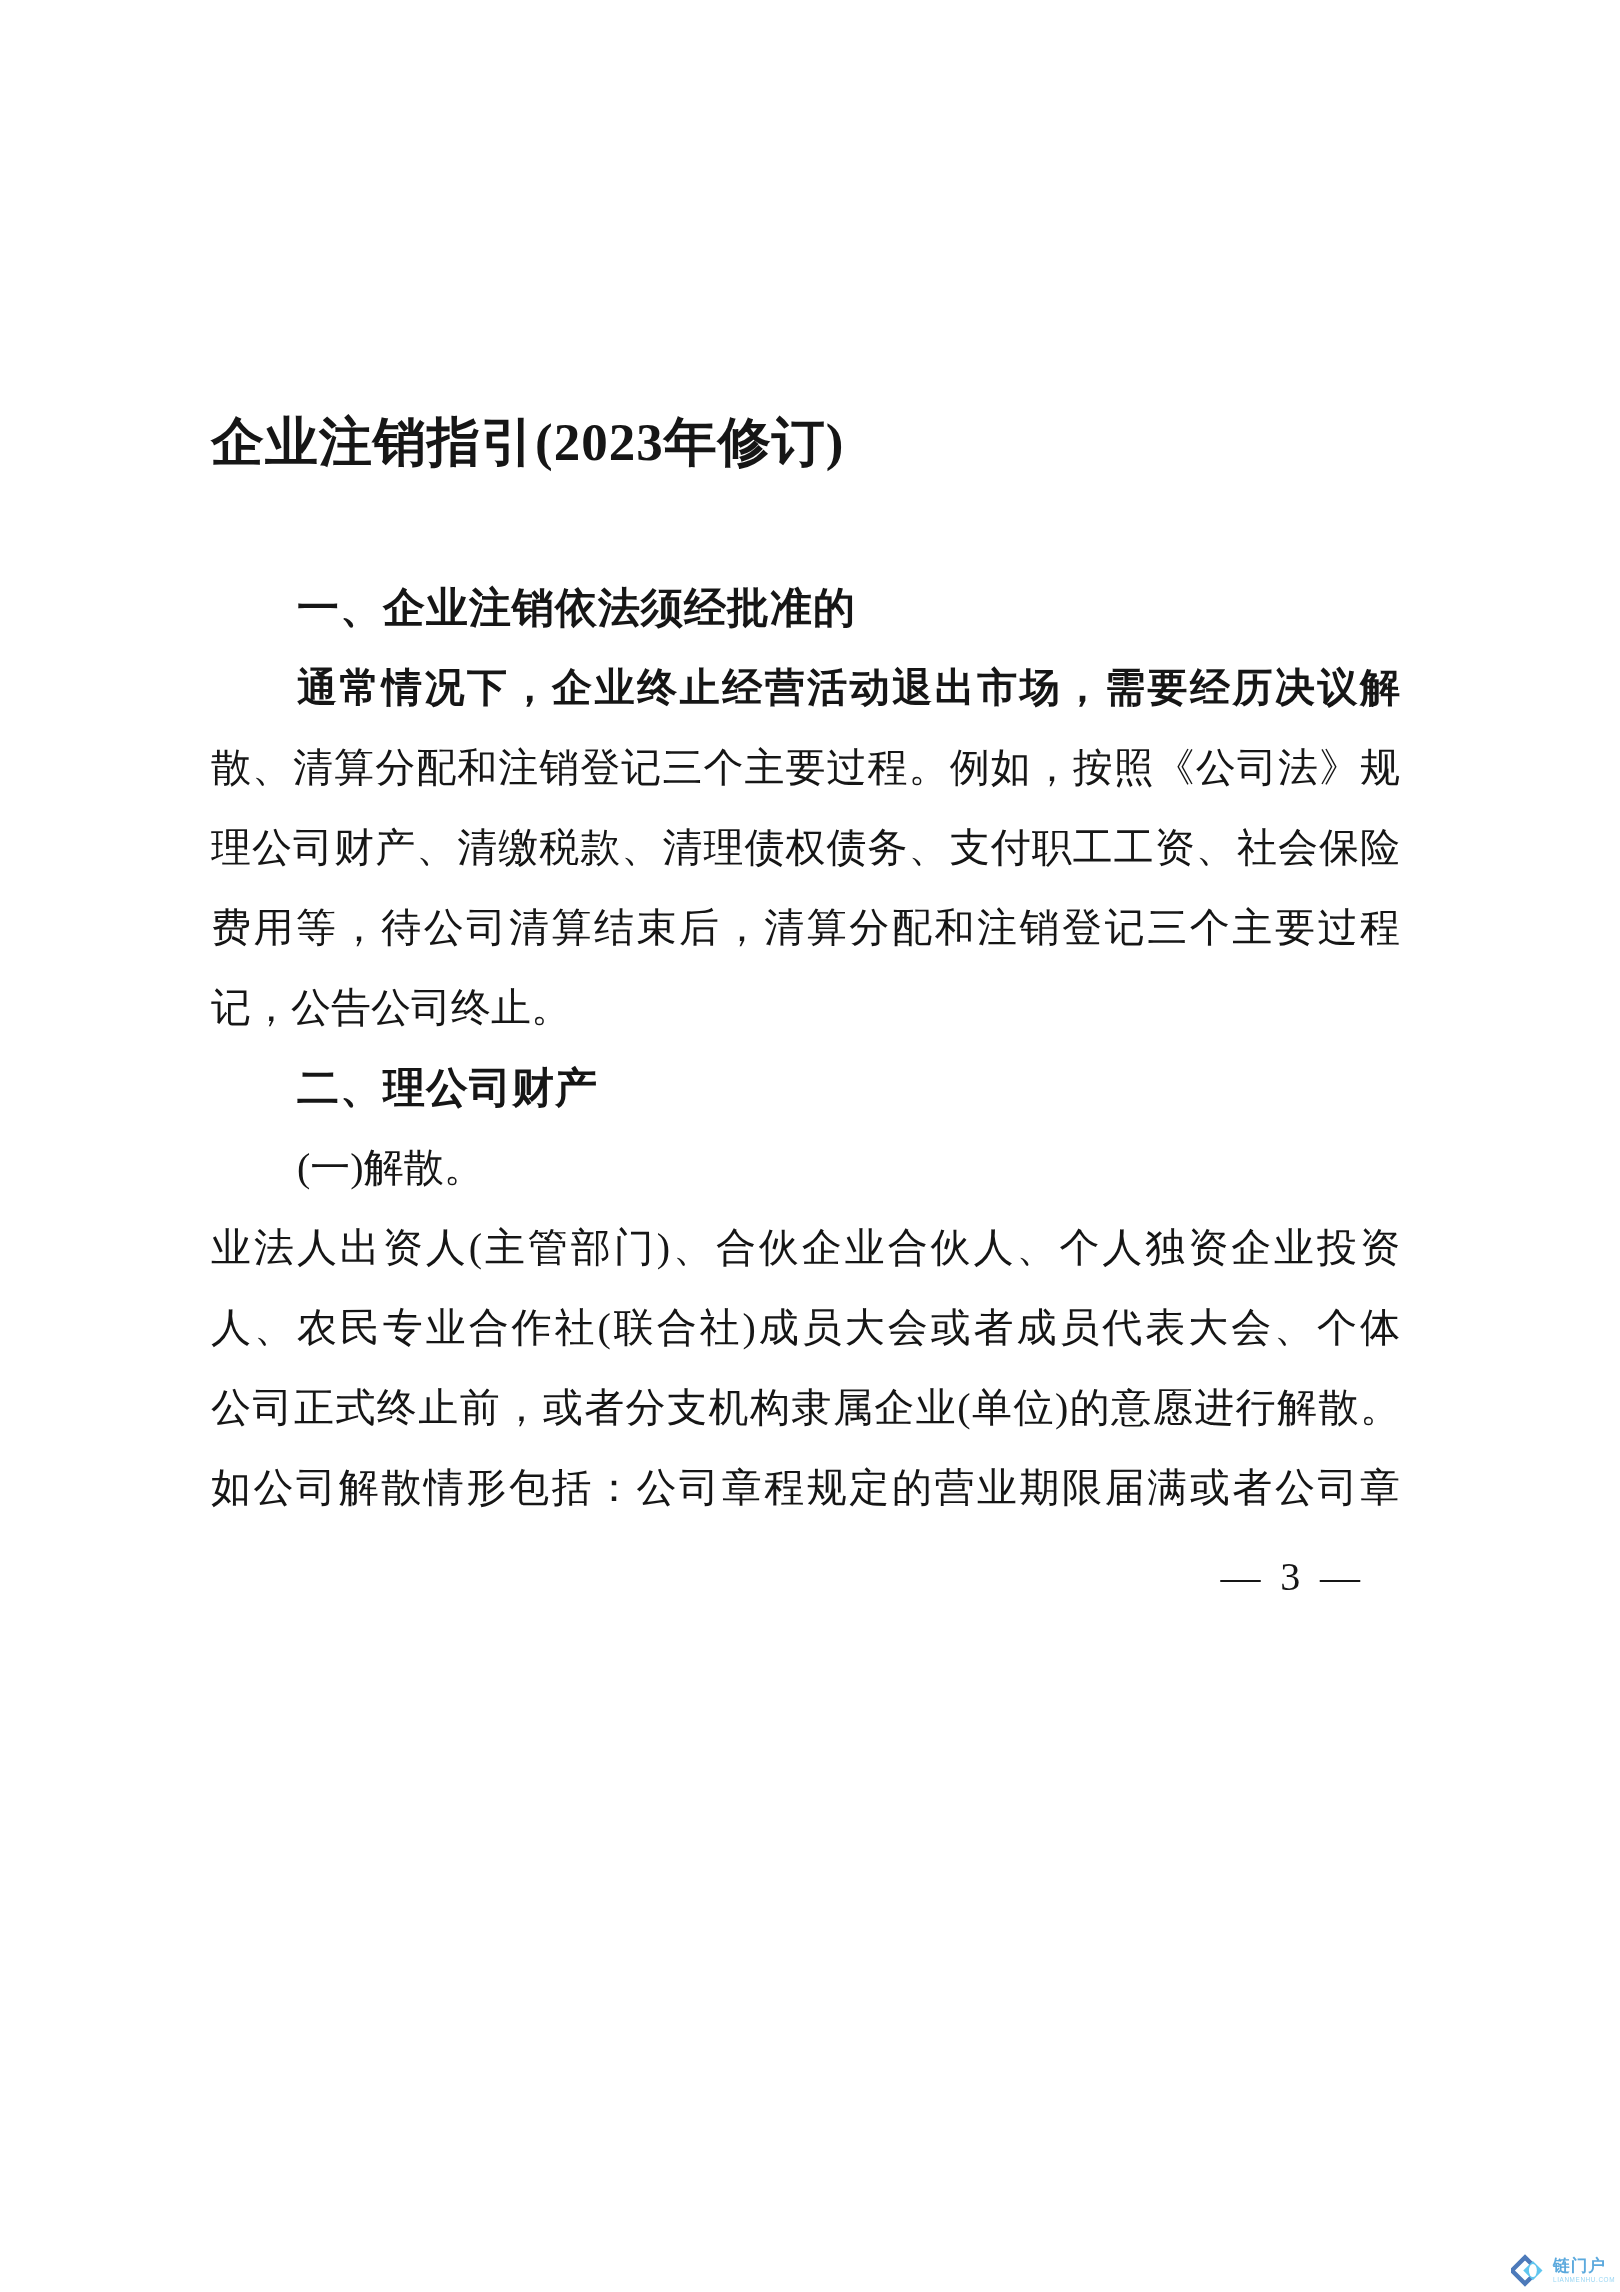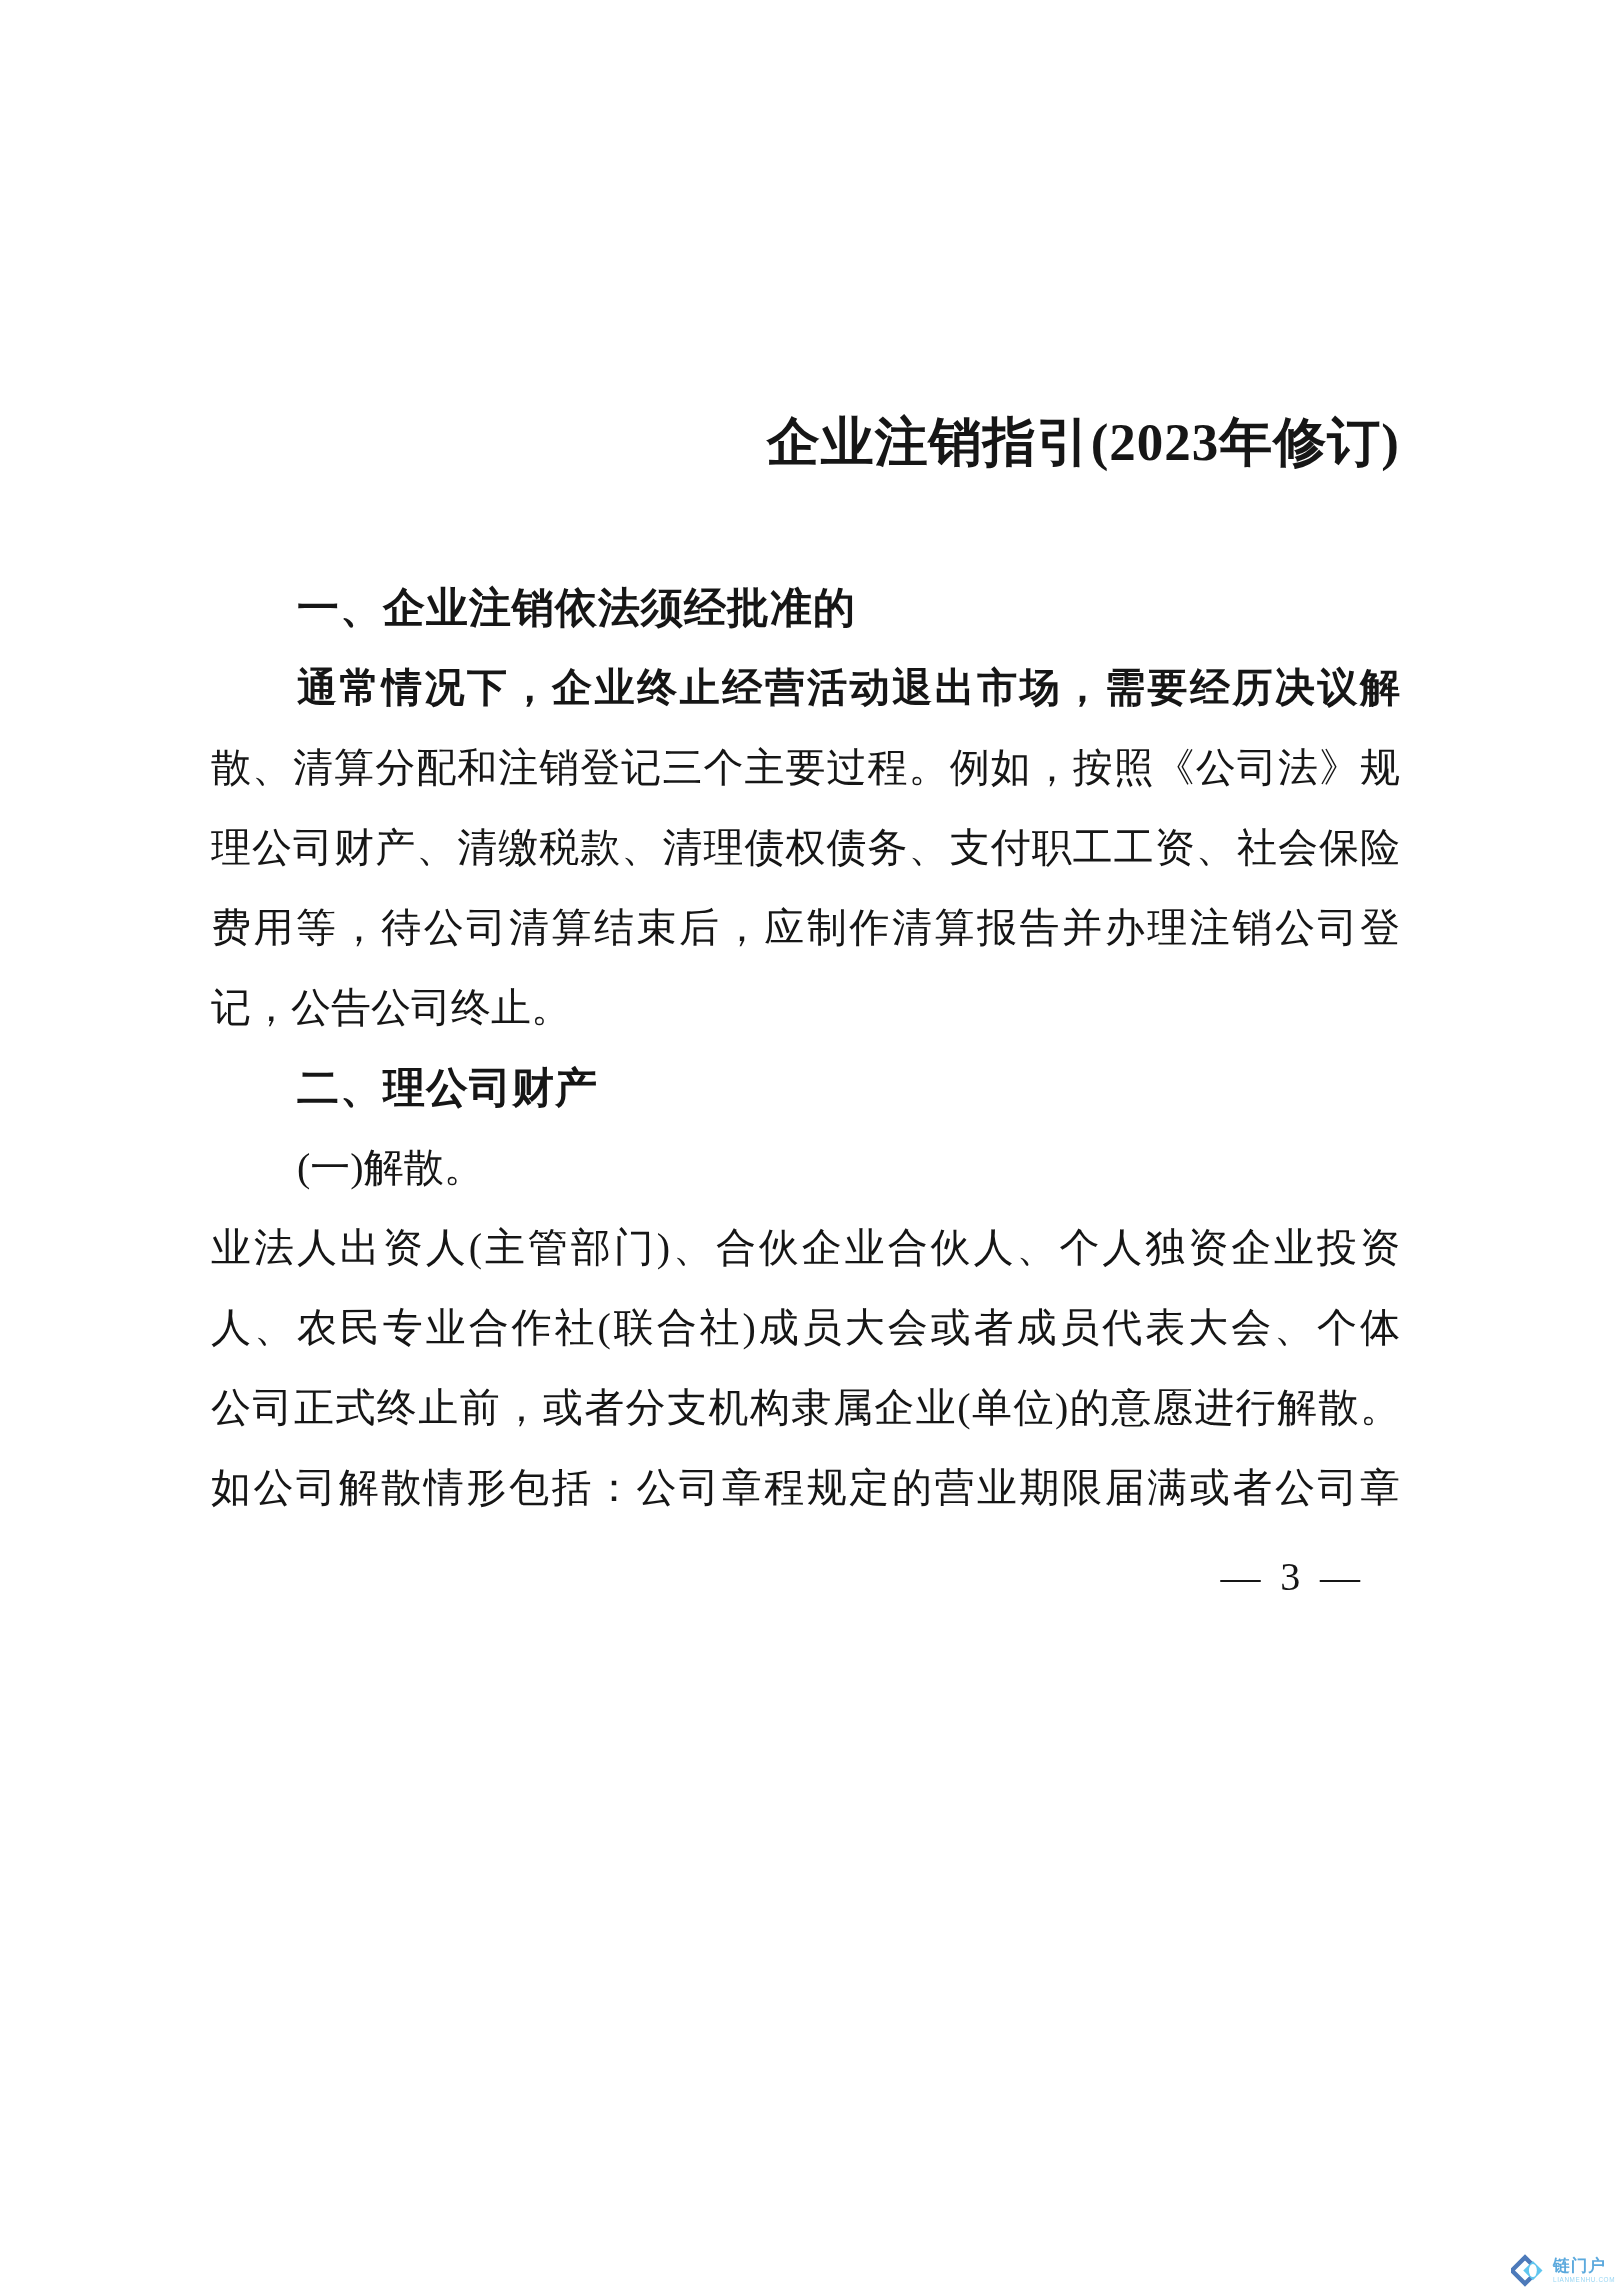--- a/index.html
+++ b/index.html
@@ -16,21 +16,21 @@
     position: absolute;
     left: 211px;
     top: 0;
     width: 1189px;
   }
   .doc-title {
     margin-top: 407px;
     font-size: 53px;
     line-height: 71px;
     font-weight: 700;
-    text-align: right;
+    text-align: left;
     letter-spacing: 1px;
     font-family: "Liberation Serif", serif;
     white-space: nowrap;
   }
   .section-heading {
     font-family: "Liberation Sans", sans-serif;
     font-weight: 700;
     font-size: 42px;
     line-height: 80px;
     text-indent: 86px;
@@ -98,21 +98,21 @@
 
 <div class="page">
   <div class="doc-title">企业注销指引(2023年修订)</div>
 
   <div id="doc-body">
       <div class="section-heading first">一、企业注销依法须经批准的</div>
       <div>
         <div class="text-line indent">通常情况下，企业终止经营活动退出市场，需要经历决议解</div>
         <div class="text-line">散、清算分配和注销登记三个主要过程。例如，按照《公司法》规</div>
         <div class="text-line">理公司财产、清缴税款、清理债权债务、支付职工工资、社会保险</div>
-        <div class="text-line">费用等，待公司清算结束后，应制作清算报告并办理注销公司登</div>
+        <div class="text-line">费用等，待公司清算结束后，清算分配和注销登记三个主要过程</div>
         <div class="text-line end">记，公告公司终止。</div>
       </div>
       <div class="section-heading">二、理公司财产</div>
       <div class="subheading">(一)解散。</div>
       <div>
         <div class="text-line">业法人出资人(主管部门)、合伙企业合伙人、个人独资企业投资</div>
         <div class="text-line">人、农民专业合作社(联合社)成员大会或者成员代表大会、个体</div>
         <div class="text-line">公司正式终止前，或者分支机构隶属企业(单位)的意愿进行解散。</div>
         <div class="text-line">如公司解散情形包括：公司章程规定的营业期限届满或者公司章</div>
       </div>

